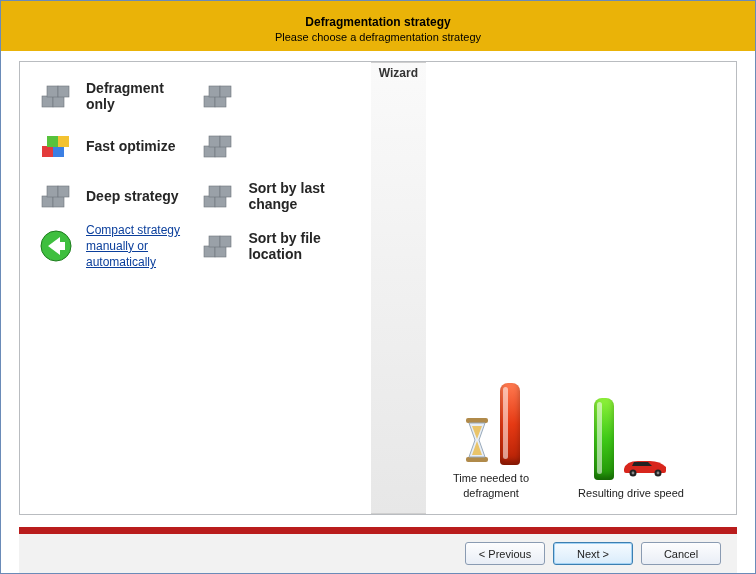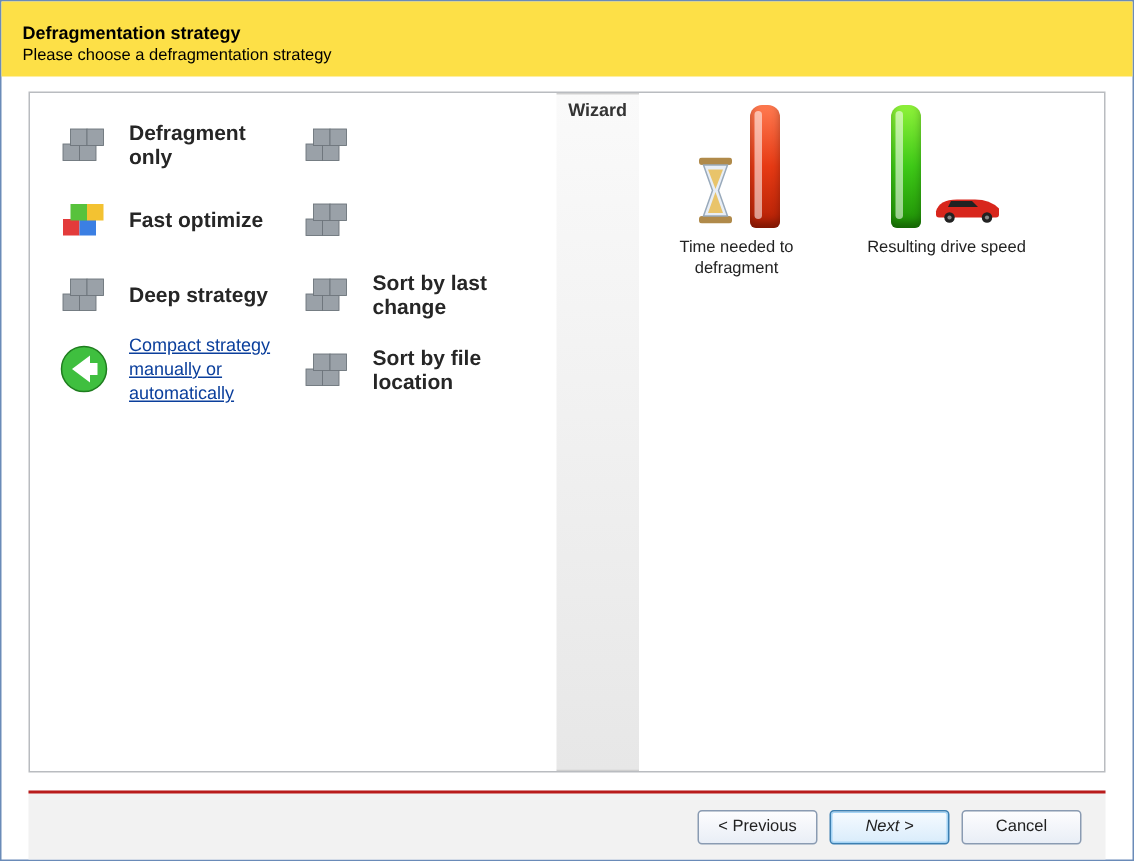--- a/index.html
+++ b/index.html
@@ -43,21 +43,22 @@
     border: 1px solid #9e1f10;
     border-radius: 2px;
     color: #fff;
     font-size: 10px;
     line-height: 14px;
     text-align: center;
     cursor: pointer;
   }
   .header-area {
     padding: 14px 14px 8px 14px;
-    background: #fde047;
+    background: #eab308;
+    text-align: center;
   }
   .header-area h1 {
     font-size: 12px;
     font-weight: bold;
     color: #000;
   }
   .header-area p {
     font-size: 11px;
     color: #000;
     margin-top: 2px;
@@ -118,22 +119,23 @@
     border-bottom: 1px solid #cfcfcf;
     padding: 3px 8px;
     font-weight: bold;
     font-size: 12px;
     color: #333;
   }
   .infos-body {
     flex: 0 0 160px;
     display: flex;
     justify-content: flex-end;
+    align-items: flex-end;
     gap: 30px;
-    padding: 0 50px 14px 10px;
+    padding: 10px 50px 14px 10px;
   }
   .info-col {
     width: 110px;
     display: flex;
     flex-direction: column;
     align-items: center;
     gap: 6px;
   }
   .info-visual {
     height: 90px;
@@ -143,21 +145,21 @@
     gap: 8px;
   }
   .info-label {
     font-size: 11px;
     text-align: center;
     color: #222;
     line-height: 1.3;
   }
   .footer {
     height: 46px;
-    border-top: 2px solid #b91c1c;
+    border-top: 7px solid #b91c1c;
     background: #f2f2f2;
     display:flex;
     justify-content:flex-end;
     align-items:center;
     gap: 8px;
     padding: 0 16px;
     margin-top: 12px;
   }
   .btn {
     min-width: 80px;
@@ -167,21 +169,20 @@
     background: linear-gradient(to bottom, #fdfdfe, #e9eef6);
     color: #222;
     font-size: 11px;
     cursor: pointer;
     padding: 0 10px;
   }
   .btn.default {
     border-color: #3c7fb1;
     box-shadow: 0 0 0 1px #a3d3f5 inset;
     background: linear-gradient(to bottom, #f6fbff, #d9ecfb);
-    font-style: italic;
   }
   
   .bar {
     width: 20px;
     border-radius: 8px 8px 4px 4px;
     position: relative;
   }
   .bar::after{
     content:"";
     position:absolute;

